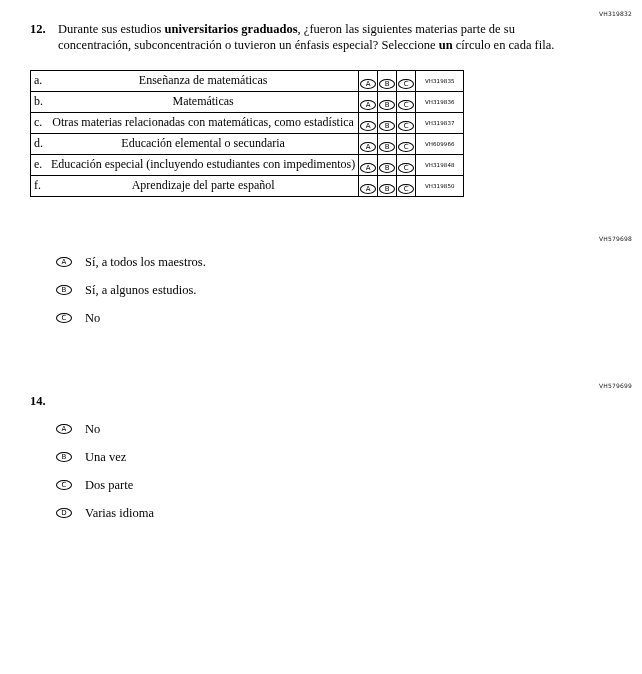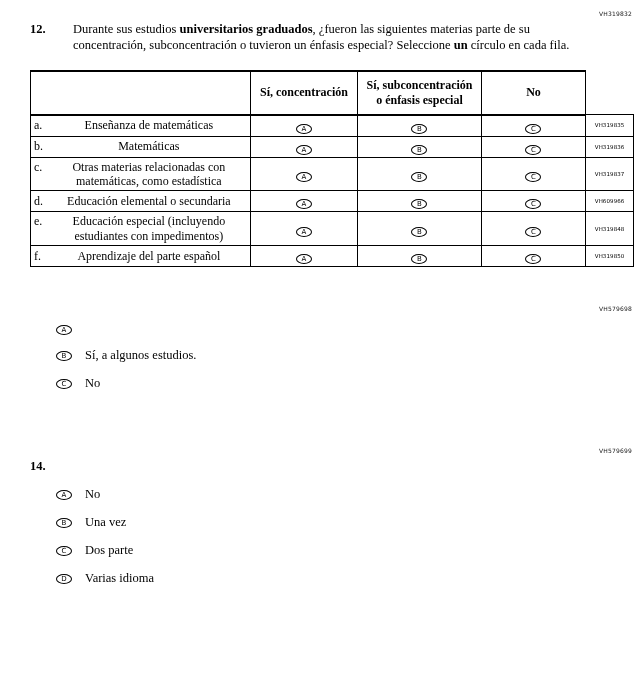--- a/index.html
+++ b/index.html
@@ -17,21 +17,21 @@
     overflow: hidden;
   }
   .code {
     font-family: "DejaVu Sans", sans-serif;
     font-size: 6px;
     color: #1a1a1a;
     text-align: right;
     padding-right: 2px;
     letter-spacing: 0.2px;
   }
-  .q-block { display: flex; gap: 20px; margin-top: 4px; }
+  .q-block { display: flex; gap: 5px; margin-top: 4px; }
   .qnum { font-weight: bold; font-size: 12.5px; width: 23px; flex: none; line-height: 1.3; }
   .qtext { font-size: 12.5px; line-height: 1.3; max-width: 524px; }
 
   table.matrix { border-collapse: collapse; margin-top: 16px; }
   .matrix th, .matrix td { border: 1px solid #000; }
   .matrix th {
     font-size: 12px; font-weight: bold; text-align: center;
     vertical-align: middle; padding: 3px 4px; height: 44px;
     border-bottom: 2px solid #000; border-top: 2px solid #000;
   }
@@ -73,27 +73,20 @@
 
   <div class="code">VH319832</div>
 
   <div class="q-block">
     <div class="qnum">12.</div>
     <div class="qtext"><span>Durante sus estudios </span><b>universitarios graduados</b><span>, ¿fueron las siguientes materias parte de su concentración, subconcentración o tuvieron un énfasis especial? Seleccione </span><b>un</b><span> círculo en cada fila.</span></div>
   </div>
 
   <table class="matrix">
     <tbody>
-        <tr>
-      <th class="col-label"></th>
-      <th class="col-opt1">Sí, concentración</th>
-      <th class="col-opt2">Sí, subconcentración o énfasis especial</th>
-      <th class="col-opt3">No</th>
-      <th class="no-border"></th>
-    </tr>
 
     <tr>
       <td class="label-cell">
         <span class="label-inner">
               <span class="row-letter">a.</span>
               <span class="row-text">Enseñanza de matemáticas</span>
             </span>
       </td>
       <td class="bubble-cell"><span class="bubble">A</span></td>
       <td class="bubble-cell"><span class="bubble">B</span></td>
@@ -167,20 +160,21 @@
     </tr>
   </tbody>
     </table>
 
   <div class="code gap-q13">VH579698</div>
 
 
   <div class="options">
     <div class="option">
       <span class="bubble">A</span>
+      <span>Sí, a todos los maestros.</span>
     </div>
     <div class="option">
       <span class="bubble">B</span>
       <span>Sí, a algunos estudios.</span>
     </div>
     <div class="option">
       <span class="bubble">C</span>
       <span>No</span>
     </div>
   </div>

